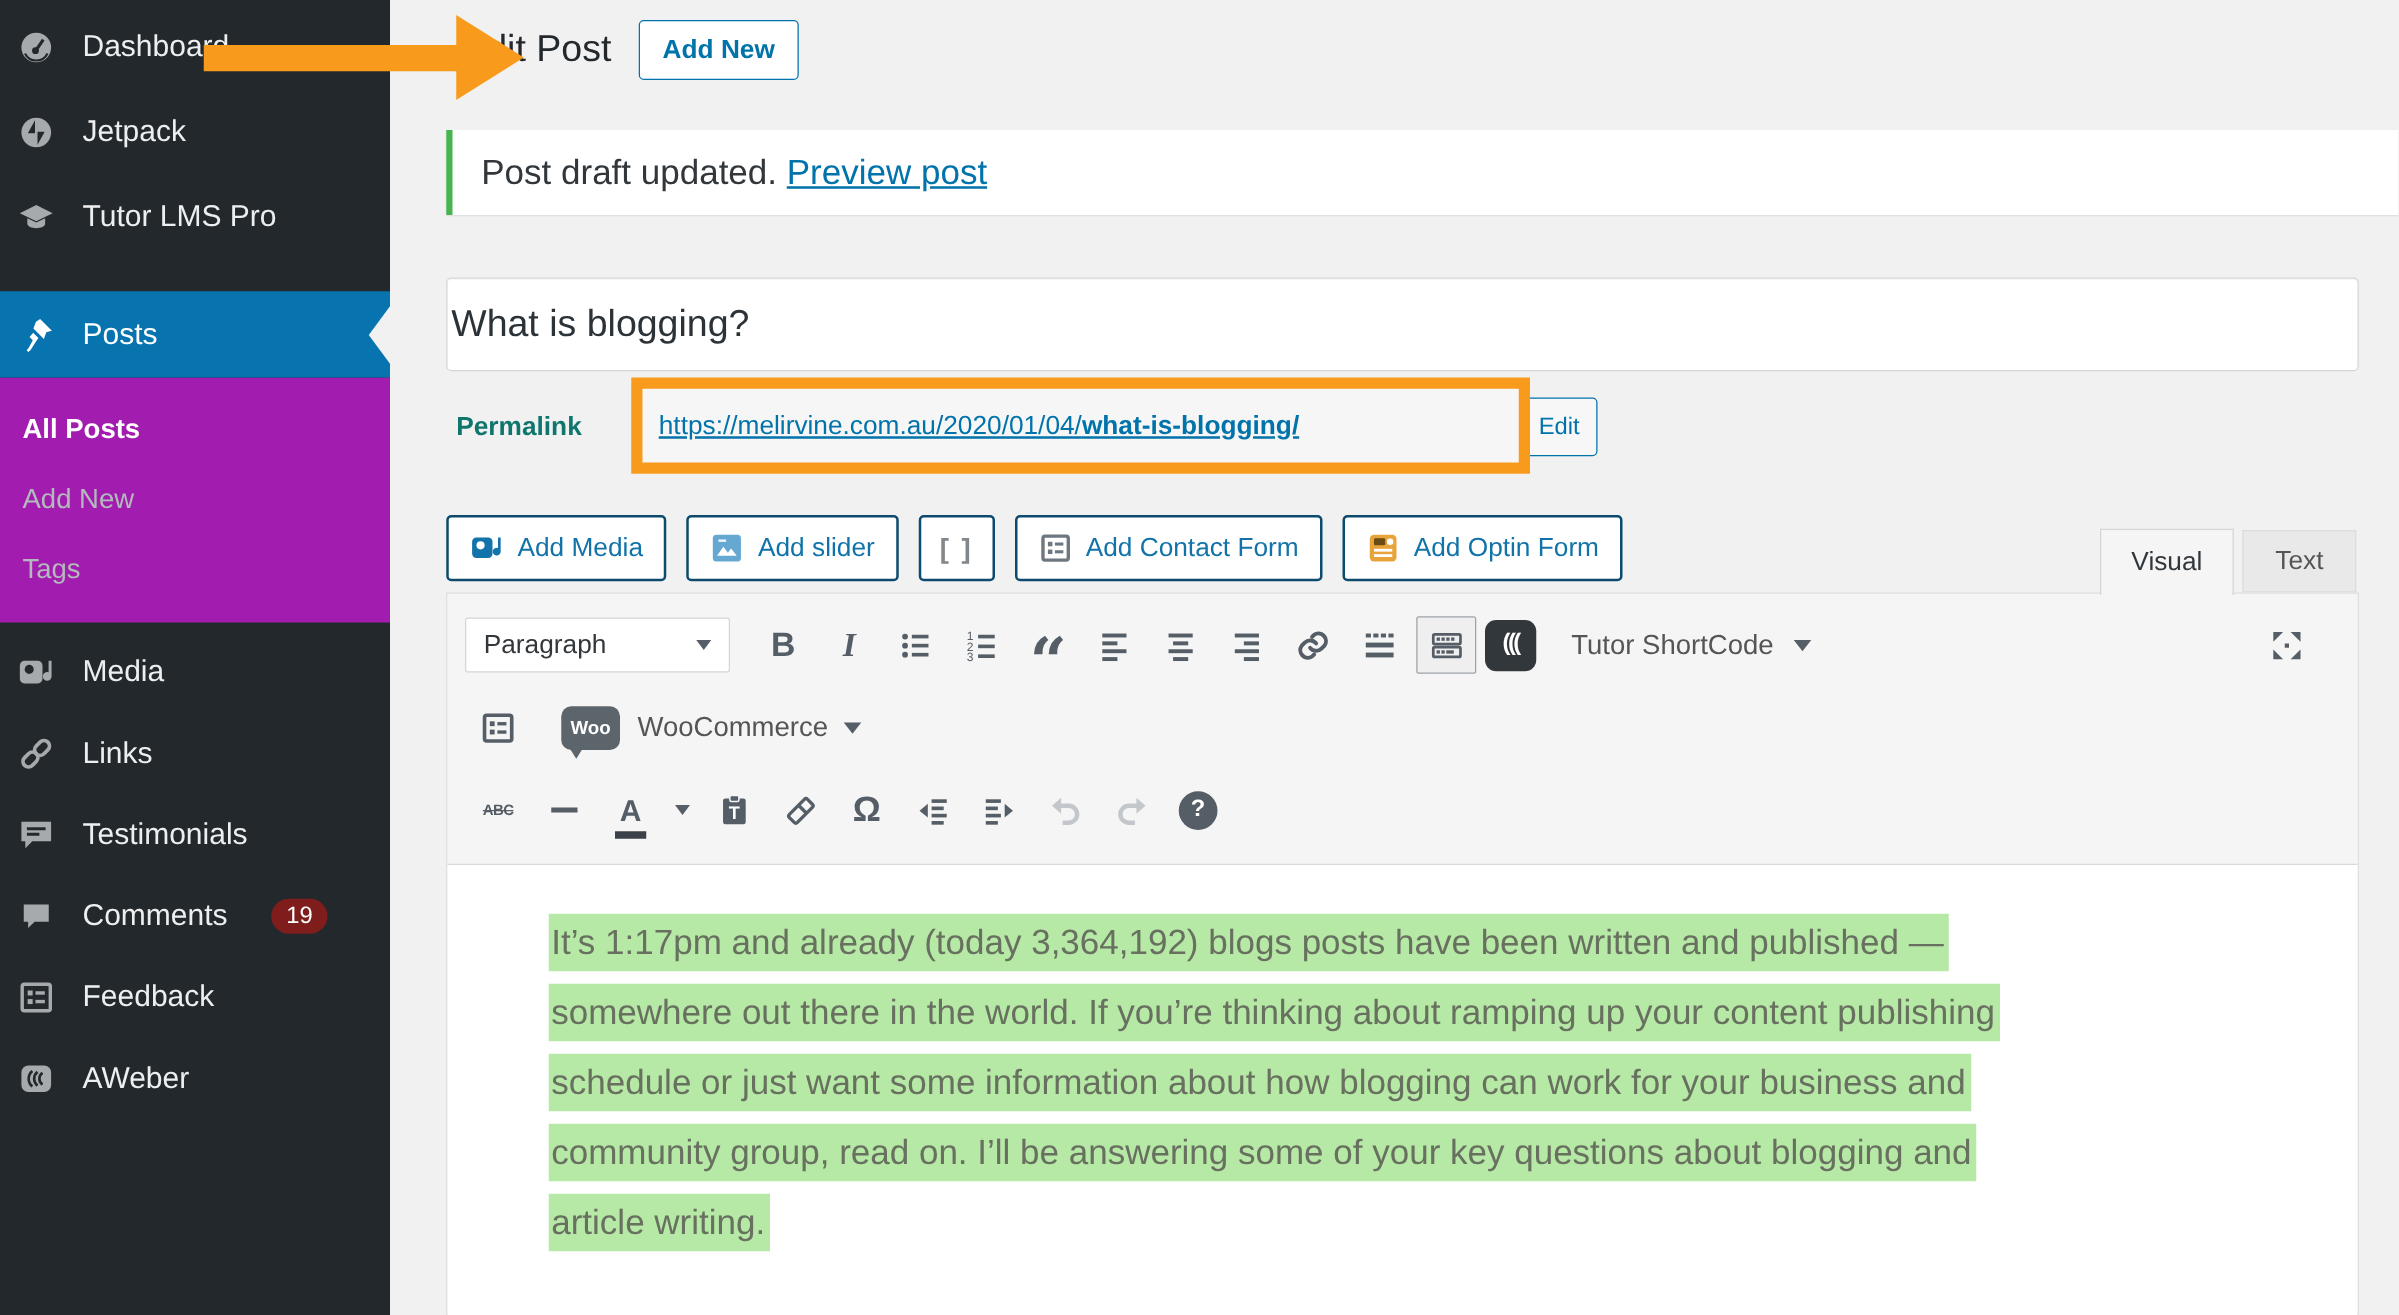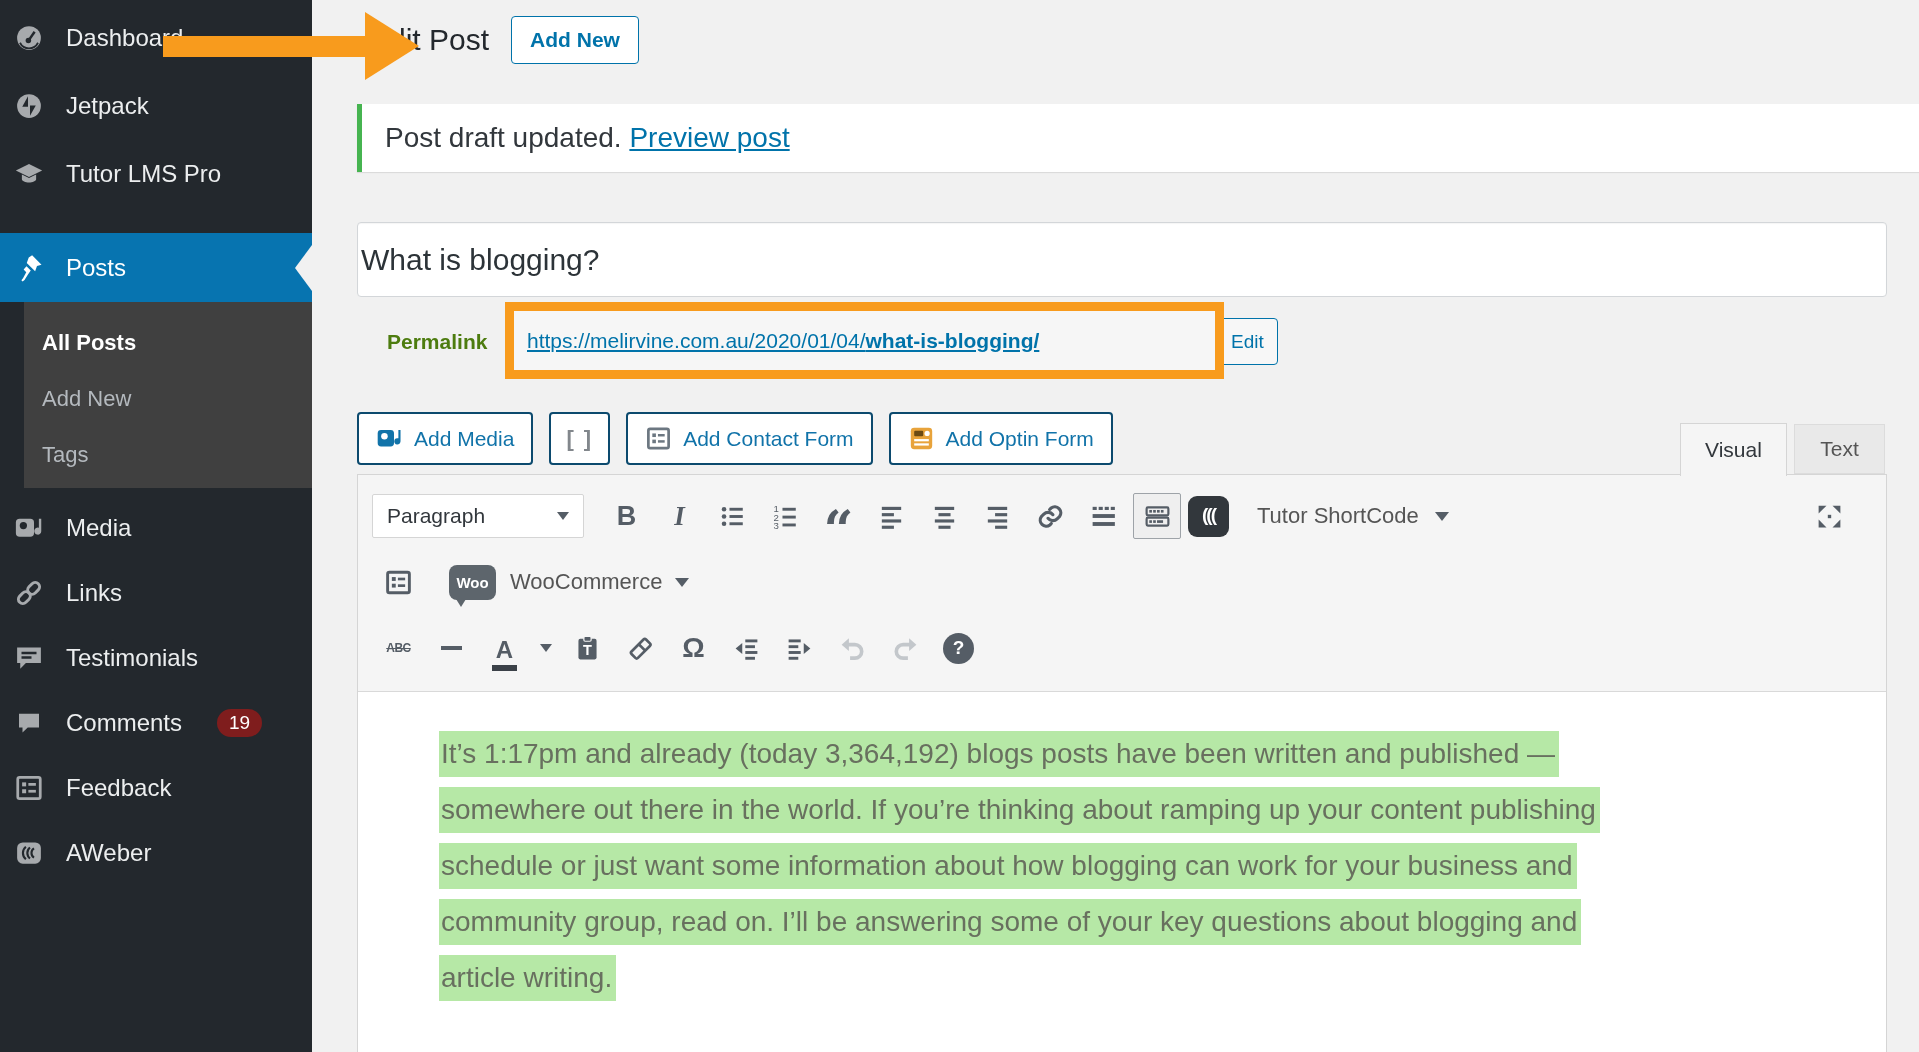--- a/index.html
+++ b/index.html
@@ -11,41 +11,41 @@
   
   #sidebar { position:absolute; left:0; top:0; width:312px; height:1052px; background:#23282d; z-index:10; }
   .m-item { display:flex; align-items:center; height:68px; padding-left:13px; gap:21px; color:#eceeef; font-size:24px; cursor:pointer; }
   .m-item .ico { width:32px; height:32px; flex:0 0 32px; display:flex; align-items:center; justify-content:center; }
   .m-item .ico svg { width:30px; height:30px; display:block; }
   #menu-top { padding-top:4px; }
   .menu-sep { height:25px; }
   #posts-item { background:#0774b0; color:#fff; height:69px; position:relative; }
   #posts-arrow { position:absolute; right:0; top:50%; margin-top:-23px; width:0; height:0;
     border-top:23px solid transparent; border-bottom:23px solid transparent; border-right:17px solid #f1f1f1; }
-  #submenu { background:#404040; padding:13px 0 5px;margin-left:24px; }
+  #submenu { background:#a21caf; padding:13px 0 15px; }
   .sub-item { height:56px; display:flex; align-items:center; padding-left:18px; font-size:22px; color:#b4b9be; cursor:pointer; }
   .sub-item.active { color:#fff; font-weight:700; }
   #menu-bottom { padding-top:7px; }
   #menu-bottom .m-item { height:65px; }
   .count-badge { margin-left:14px; background:#7f1d1d; color:#fff; border-radius:17px; padding:4px 12px 5px; font-size:19px; font-weight:400; line-height:1; }
   
   #arrow-bar { position:absolute; left:163px; top:36px; width:204px; height:21px; background:#f89b1d; z-index:60; }
   #arrow-head { position:absolute; left:365px; top:12px; width:0; height:0; z-index:60;
     border-top:34px solid transparent; border-bottom:34px solid transparent; border-left:54px solid #f89b1d; }
   
   #main { position:absolute; left:312px; top:0; width:1607px; height:1052px; }
   #page-header { position:absolute; left:57px; top:16px; display:flex; align-items:center; gap:22px; }
   #page-title { font-size:30px; font-weight:400; color:#23282d; margin:0; }
   #add-new-btn { padding:11px 18px; font-size:21px; font-weight:600; color:#0073aa; border:1px solid #0073aa; border-radius:4px; background:#fff; cursor:pointer; font-family:inherit; }
   #notice { position:absolute; left:45px; top:104px; right:0; background:#fff; border-left:5px solid #46b450;
     box-shadow:0 1px 1px rgba(0,0,0,.09); padding:18px 10px 18px 23px; font-size:28px; color:#32373c; }
   #notice a { color:#0073aa; text-decoration:underline; cursor:pointer; }
   #post-title-input { position:absolute; left:45px; top:222px; width:1530px; height:75px; border:1px solid #d3d6d9; border-radius:4px;
     background:#fff; font-size:30px; color:#2c3338; padding:0 3px; font-family:inherit; box-shadow:inset 0 1px 1px rgba(0,0,0,.04); }
-  #permalink-label { position:absolute; left:75px; top:330px; font-size:21px; font-weight:600; color:#4d7c0f; }
+  #permalink-label { position:absolute; left:53px; top:330px; font-size:21px; font-weight:600; color:#0f766e; }
   #permalink-frame { position:absolute; left:193px; top:302px; width:719px; height:77px; border:9px solid #f89b1d; background:#f6f6f6;
     z-index:7; display:flex; align-items:center; padding-left:13px; }
   #permalink-url { font-size:21px; color:#0073aa; text-decoration:underline; white-space:nowrap; cursor:pointer; }
   #permalink-url b { font-weight:700; }
   #permalink-edit { position:absolute; left:905px; top:318px; height:47px; padding:0 13px; font-size:19px; color:#0073aa;
     border:1px solid #0073aa; border-radius:4px; background:#f7f7f7; z-index:6; cursor:pointer; font-family:inherit; }
   
   #media-row { position:absolute; left:45px; top:412px; display:flex; gap:16px; align-items:center; }
   .media-btn { height:53px; display:flex; align-items:center; gap:11px; padding:0 17px; border:2px solid #0c4a6e; border-radius:4px;
     background:#fff; color:#1173a9; font-size:21px; cursor:pointer; font-family:inherit; }
@@ -243,20 +243,28 @@
 
   <div id="media-row">
     <button class="media-btn">
       <svg viewBox="0 0 24 24">
           <rect x="1.5" y="4.5" width="14.5" height="14.5" rx="3" fill="#1173a9"></rect>
           <circle cx="7.5" cy="10" r="2.9" fill="#fff"></circle>
           <path d="M21.8 4.5v10a2.8 2.8 0 1 1-1.9-2.65V4.5z" fill="#1173a9"></path>
         </svg>
       <span>Add Media</span>
     </button>
+    <button class="media-btn">
+      <svg viewBox="0 0 24 24">
+          <rect x="2" y="2.5" width="20" height="19" rx="2.5" fill="#67a8d3"></rect>
+          <path d="M5 17.5l4.5-6.5 3.2 4.2 2.3-3L19 17.5z" fill="#fff"></path>
+          <rect x="6" y="5.8" width="5.5" height="1.8" fill="#fff" opacity=".85"></rect>
+        </svg>
+      <span>Add slider</span>
+    </button>
     <button class="media-btn" id="brackets-btn">
       <span>[ ]</span>
     </button>
     <button class="media-btn">
       <svg viewBox="0 0 24 24">
           <rect x="3" y="3.5" width="18" height="17" rx="1.5" fill="none" stroke="#6c7781" stroke-width="2.4"></rect>
           <g fill="#6c7781">
             <rect x="6.5" y="7.5" width="3.2" height="3.2"></rect>
             <rect x="6.5" y="13" width="3.2" height="3.2"></rect>
             <rect x="11.5" y="8" width="6" height="2.2"></rect>

